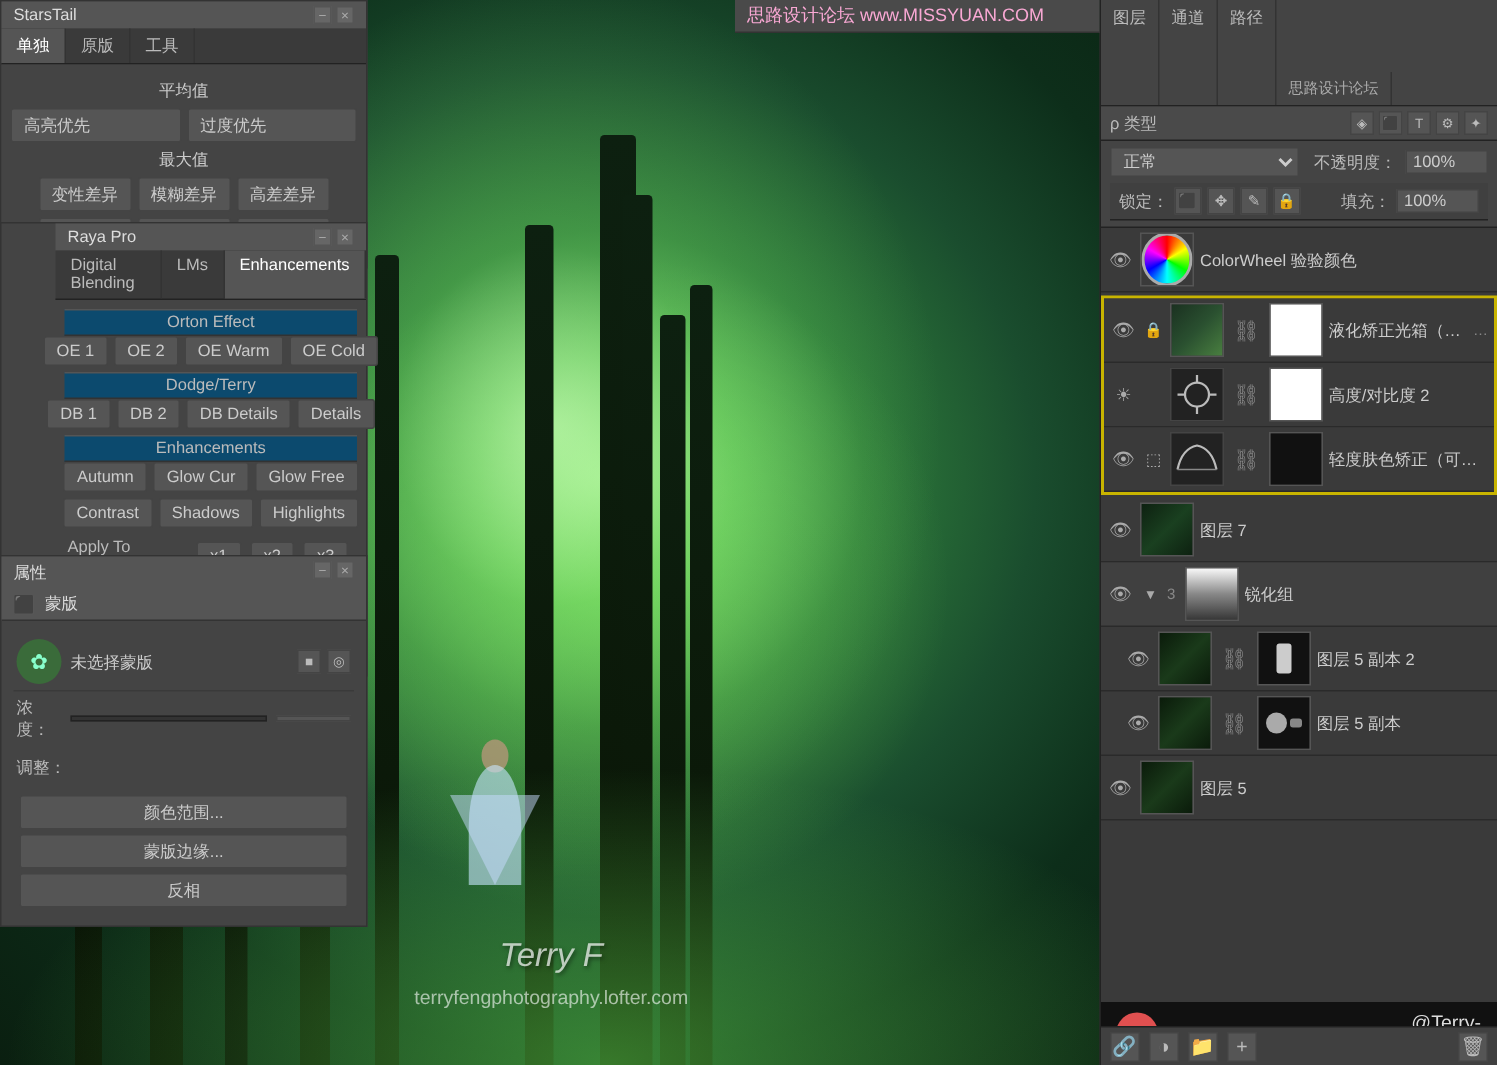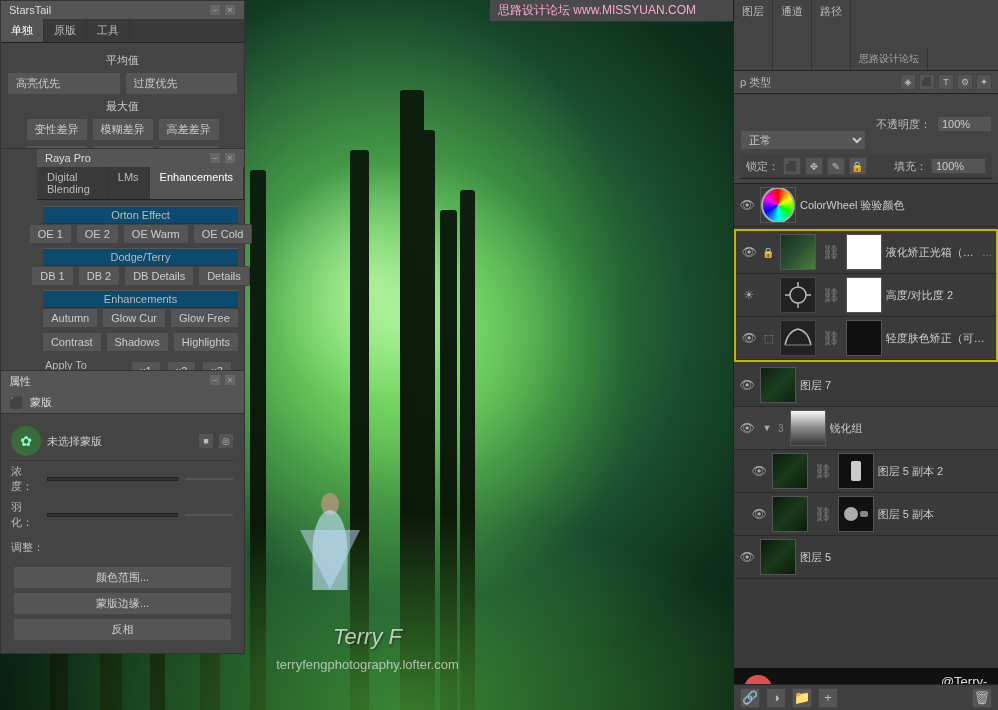--- a/index.html
+++ b/index.html
@@ -374,21 +374,20 @@
       margin-bottom: 4px;
     }
 
     .layers-mode-select {
       background: #555;
       border: 1px solid #444;
       color: #ccc;
       font-size: 11px;
       padding: 2px 4px;
       flex: 1;
-      margin-top: 32px;
     }
 
     .layers-opacity-input {
       background: #555;
       border: 1px solid #444;
       color: #ccc;
       font-size: 11px;
       padding: 1px 4px;
       width: 55px;
     }
@@ -762,25 +761,20 @@
     <div class="prop-item-row">
       <div class="prop-icon">✿</div>
       <div class="prop-label">未选择蒙版</div>
       <div class="prop-icons-right">
         <div class="prop-small-icon">■</div>
         <div class="prop-small-icon">◎</div>
       </div>
     </div>
     <div class="prop-slider-row">
       <div class="prop-slider-label">浓度：</div>
-      <div class="prop-slider"></div>
-      <div class="prop-slider-val"></div>
-    </div>
-    <div class="prop-slider-row">
-      <div class="prop-slider-label">羽化：</div>
       <div class="prop-slider"></div>
       <div class="prop-slider-val"></div>
     </div>
     <div style="display:flex;gap:4px;padding:3px 2px;align-items:center;margin-top:4px;">
       <span style="color:#bbb;font-size:11px;">调整：</span>
     </div>
     <div class="prop-btn-row">
       <div class="prop-btn">颜色范围...</div>
       <div class="prop-btn">蒙版边缘...</div>
       <div class="prop-btn">反相</div>

